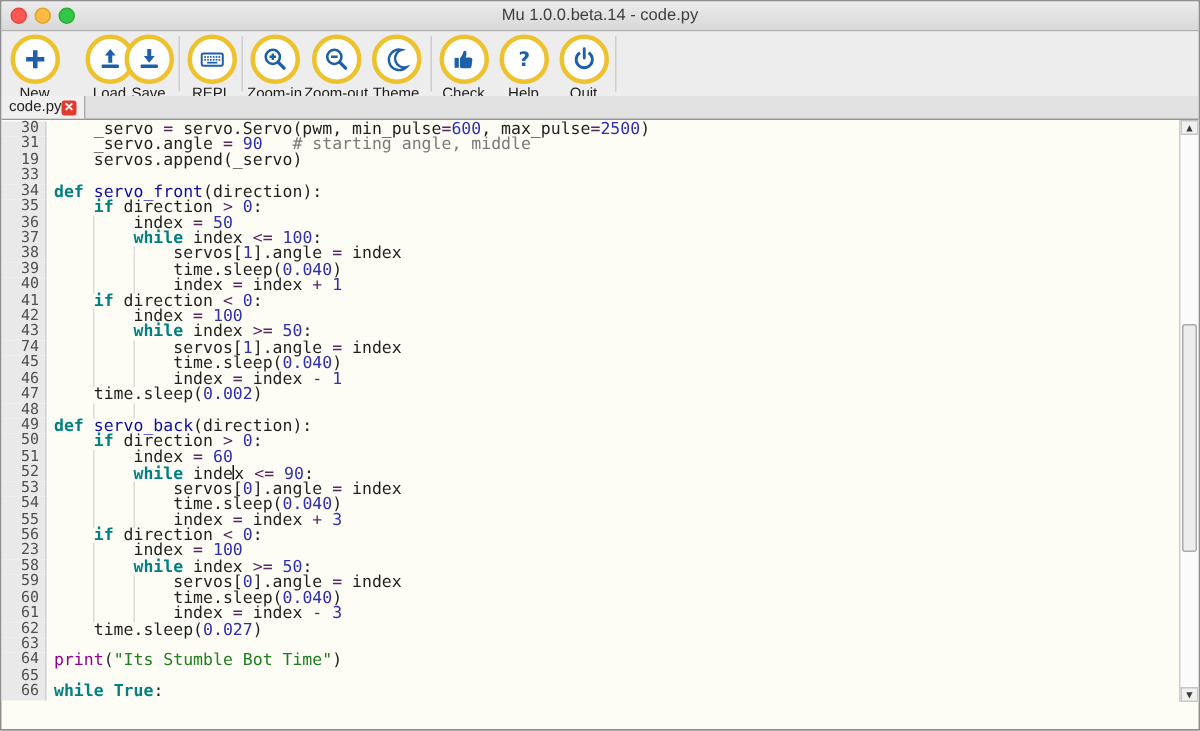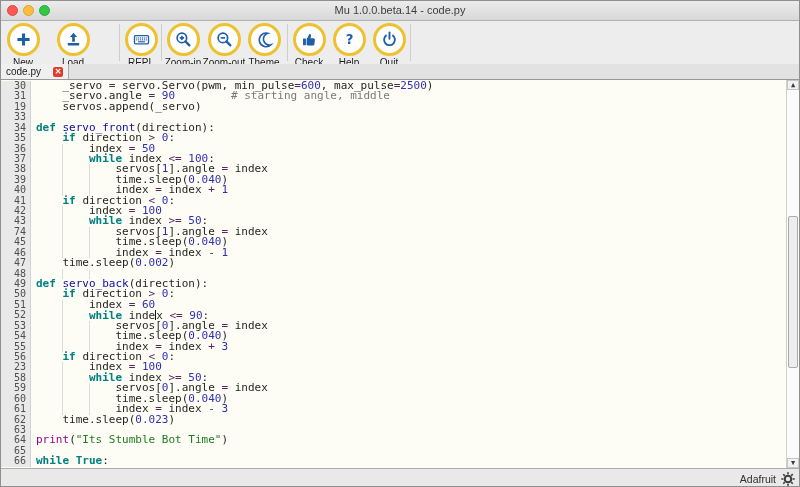--- a/index.html
+++ b/index.html
@@ -18,40 +18,40 @@
   
   .toolbar{position:relative;height:43px;background:#ededed;}
   .tbtn{position:absolute;top:2px;width:56px;margin-left:-28px;text-align:center;cursor:default;}
   .tbtn .circ{width:27px;height:27px;border-radius:50%;border:3px solid #eec12f;background:#fff;
               margin:0 auto;display:flex;align-items:center;justify-content:center;}
   .tbtn .lbl{font-size:10px;color:#1c1c1c;margin-top:1px;white-space:nowrap;}
   .tsep{position:absolute;top:3px;bottom:3px;width:1px;background:#cdcdcd;}
   
   .tabbar{position:relative;height:16px;background:#e2e2e2;border-bottom:1px solid #979797;box-sizing:border-box;}
   .tab{position:absolute;left:0;top:0;height:15px;background:#f0f0f0;border-right:1px solid #ababab;
-       display:flex;align-items:center;padding:0 5px;gap:12px;}
+       display:flex;align-items:center;padding:0 5px;gap:0;}
   .tab .tlabel{font-size:10px;color:#222;}
   .tab .tclose{width:10px;height:10px;background:#e23b2e;border-radius:2px;color:#fff;
        font-size:8px;line-height:10px;text-align:center;font-weight:bold;}
   
   .editor{position:relative;height:388px;background:#fdfdf6;overflow:hidden;
           font-family:"DejaVu Sans Mono", monospace;font-size:11px;}
   .lines{position:absolute;top:1px;left:0;right:13px;}
   .line{display:flex;height:10.43px;line-height:10.43px;white-space:pre;}
   .ln{flex:0 0 25px;background:#e9e9e9;border-right:1px solid #d2d2d2;color:#4f4f4f;
       text-align:right;padding-right:4px;font-size:10px;box-sizing:content-box;}
   .code{position:relative;padding-left:5px;flex:1;color:#1f1f1f;}
   .guide{position:absolute;top:0;bottom:0;width:1px;background:#dcdcdc;}
   .tk-k{color:#008080;font-weight:bold;}
   .tk-n{color:#2f2fb0;}
   .tk-o{color:#59265c;}
   .tk-f{color:#0b0ba5;}
   .tk-b{color:#900090;}
   .tk-s{color:#1e7d1e;}
-  .tk-c{color:#7a7a7a;margin-left:36px;}
+  .tk-c{color:#7a7a7a;}
   .caret{display:inline-block;width:1px;height:10px;background:#111;vertical-align:-1px;}
   
   .scrollbar{position:absolute;top:0;right:0;bottom:0;width:13px;background:#fbfbfb;
              border-left:1px solid #cfcfcf;box-sizing:border-box;}
   .sb-arrow{position:absolute;left:0;right:0;height:10px;display:flex;align-items:center;
             justify-content:center;font-size:7px;color:#3a3a3a;background:#f1f1f1;
             border:1px solid #c6c6c6;box-sizing:border-box;}
   .sb-up{top:0;} .sb-down{bottom:0;}
   .sb-thumb{position:absolute;left:1px;right:1px;top:136px;height:152px;background:#ededed;
             border:1px solid #ababab;border-radius:2px;box-sizing:border-box;}
@@ -83,20 +83,29 @@
         <div class="lbl">New</div>
       </div>
       <div class="tbtn" style="left: 72px;">
         <div class="circ">
           <svg viewBox="0 0 20 20" width="19" height="19" fill="#1d5fa8">
             <path d="M10 2.8 L13.8 7.4 H11.4 V12.4 H8.6 V7.4 H6.2 Z"></path>
             <rect x="4" y="13.6" width="12" height="2.6" rx="0.6"></rect>
           </svg>
         </div>
         <div class="lbl">Load</div>
+      </div>
+      <div class="tbtn" style="left: 98px;">
+        <div class="circ">
+          <svg viewBox="0 0 20 20" width="19" height="19" fill="#1d5fa8">
+            <path d="M10 12.4 L6.2 7.8 H8.6 V2.8 H11.4 V7.8 H13.8 Z"></path>
+            <rect x="4" y="13.6" width="12" height="2.6" rx="0.6"></rect>
+          </svg>
+        </div>
+        <div class="lbl">Save</div>
       </div>
       <div class="tbtn" style="left: 140px;">
         <div class="circ">
           <svg viewBox="0 0 20 20" width="19" height="19">
             <rect x="2.6" y="6" width="14.8" height="8.6" rx="1.2" fill="none" stroke="#1d5fa8" stroke-width="1.4"></rect>
             <g fill="#1d5fa8">
               <rect x="4.4" y="7.8" width="1.2" height="1.2"></rect>
               <rect x="6.4" y="7.8" width="1.2" height="1.2"></rect>
               <rect x="8.4" y="7.8" width="1.2" height="1.2"></rect>
               <rect x="10.4" y="7.8" width="1.2" height="1.2"></rect>
@@ -208,42 +217,27 @@
         <div class="line"><span class="ln">52</span><span class="code"><span class="guide" style="left: 31.48px;"></span>        <span class="tk-k">while </span><span class="tk-d">inde</span><span class="caret"></span><span class="tk-d">x </span><span class="tk-o">&lt;=</span><span class="tk-d"> </span><span class="tk-n">90</span><span class="tk-d">:</span></span></div>
         <div class="line"><span class="ln">53</span><span class="code"><span class="guide" style="left: 31.48px;"></span><span class="guide" style="left: 57.96px;"></span>            <span class="tk-d">servos[</span><span class="tk-n">0</span><span class="tk-d">].angle </span><span class="tk-o">=</span><span class="tk-d"> index</span></span></div>
         <div class="line"><span class="ln">54</span><span class="code"><span class="guide" style="left: 31.48px;"></span><span class="guide" style="left: 57.96px;"></span>            <span class="tk-d">time.sleep(</span><span class="tk-n">0.040</span><span class="tk-d">)</span></span></div>
         <div class="line"><span class="ln">55</span><span class="code"><span class="guide" style="left: 31.48px;"></span><span class="guide" style="left: 57.96px;"></span>            <span class="tk-d">index </span><span class="tk-o">=</span><span class="tk-d"> index </span><span class="tk-o">+</span><span class="tk-d"> </span><span class="tk-n">3</span></span></div>
         <div class="line"><span class="ln">56</span><span class="code">    <span class="tk-k">if </span><span class="tk-d">direction </span><span class="tk-o">&lt;</span><span class="tk-d"> </span><span class="tk-n">0</span><span class="tk-d">:</span></span></div>
         <div class="line"><span class="ln">23</span><span class="code"><span class="guide" style="left: 31.48px;"></span>        <span class="tk-d">index </span><span class="tk-o">=</span><span class="tk-d"> </span><span class="tk-n">100</span></span></div>
         <div class="line"><span class="ln">58</span><span class="code"><span class="guide" style="left: 31.48px;"></span>        <span class="tk-k">while </span><span class="tk-d">index </span><span class="tk-o">&gt;=</span><span class="tk-d"> </span><span class="tk-n">50</span><span class="tk-d">:</span></span></div>
         <div class="line"><span class="ln">59</span><span class="code"><span class="guide" style="left: 31.48px;"></span><span class="guide" style="left: 57.96px;"></span>            <span class="tk-d">servos[</span><span class="tk-n">0</span><span class="tk-d">].angle </span><span class="tk-o">=</span><span class="tk-d"> index</span></span></div>
         <div class="line"><span class="ln">60</span><span class="code"><span class="guide" style="left: 31.48px;"></span><span class="guide" style="left: 57.96px;"></span>            <span class="tk-d">time.sleep(</span><span class="tk-n">0.040</span><span class="tk-d">)</span></span></div>
         <div class="line"><span class="ln">61</span><span class="code"><span class="guide" style="left: 31.48px;"></span><span class="guide" style="left: 57.96px;"></span>            <span class="tk-d">index </span><span class="tk-o">=</span><span class="tk-d"> index </span><span class="tk-o">-</span><span class="tk-d"> </span><span class="tk-n">3</span></span></div>
-        <div class="line"><span class="ln">62</span><span class="code">    <span class="tk-d">time.sleep(</span><span class="tk-n">0.023</span><span class="tk-d">)</span></span></div>
+        <div class="line"><span class="ln">62</span><span class="code">    <span class="tk-d">time.sleep(</span><span class="tk-n">0.027</span><span class="tk-d">)</span></span></div>
         <div class="line"><span class="ln">63</span><span class="code"></span></div>
         <div class="line"><span class="ln">64</span><span class="code"><span class="tk-b">print</span><span class="tk-d">(</span><span class="tk-s">"Its Stumble Bot Time"</span><span class="tk-d">)</span></span></div>
         <div class="line"><span class="ln">65</span><span class="code"></span></div>
         <div class="line"><span class="ln">66</span><span class="code"><span class="tk-k">while </span><span class="tk-k">True</span><span class="tk-d">:</span></span></div>
       </div>
     <div class="scrollbar">
       <div class="sb-arrow sb-up">▲</div>
       <div class="sb-thumb"></div>
       <div class="sb-arrow sb-down">▼</div>
     </div>
   </div>
 
-  <div class="statusbar">
-    <span class="device">Adafruit</span>
-    <span style="display:flex;align-items:center;">
-      <svg viewBox="0 0 20 20" width="16" height="16">
-        <g stroke="#3d3d3d" fill="none">
-          <circle cx="10" cy="10" r="4.1" stroke-width="2.6"></circle>
-          <g stroke-width="2.1">
-            <path d="M10 1.6v2.6M10 15.8v2.6M1.6 10h2.6M15.8 10h2.6"></path>
-            <path d="M4.1 4.1l1.9 1.9M14 5.9l1.9-1.9M4.1 15.9L6 14M14 14l1.9 1.9"></path>
-          </g>
-        </g>
-        <circle cx="10" cy="10" r="1.6" fill="#e9e9e9"></circle>
-      </svg>
-    </span>
-  </div>
 
 </div>
 
 </body></html>

